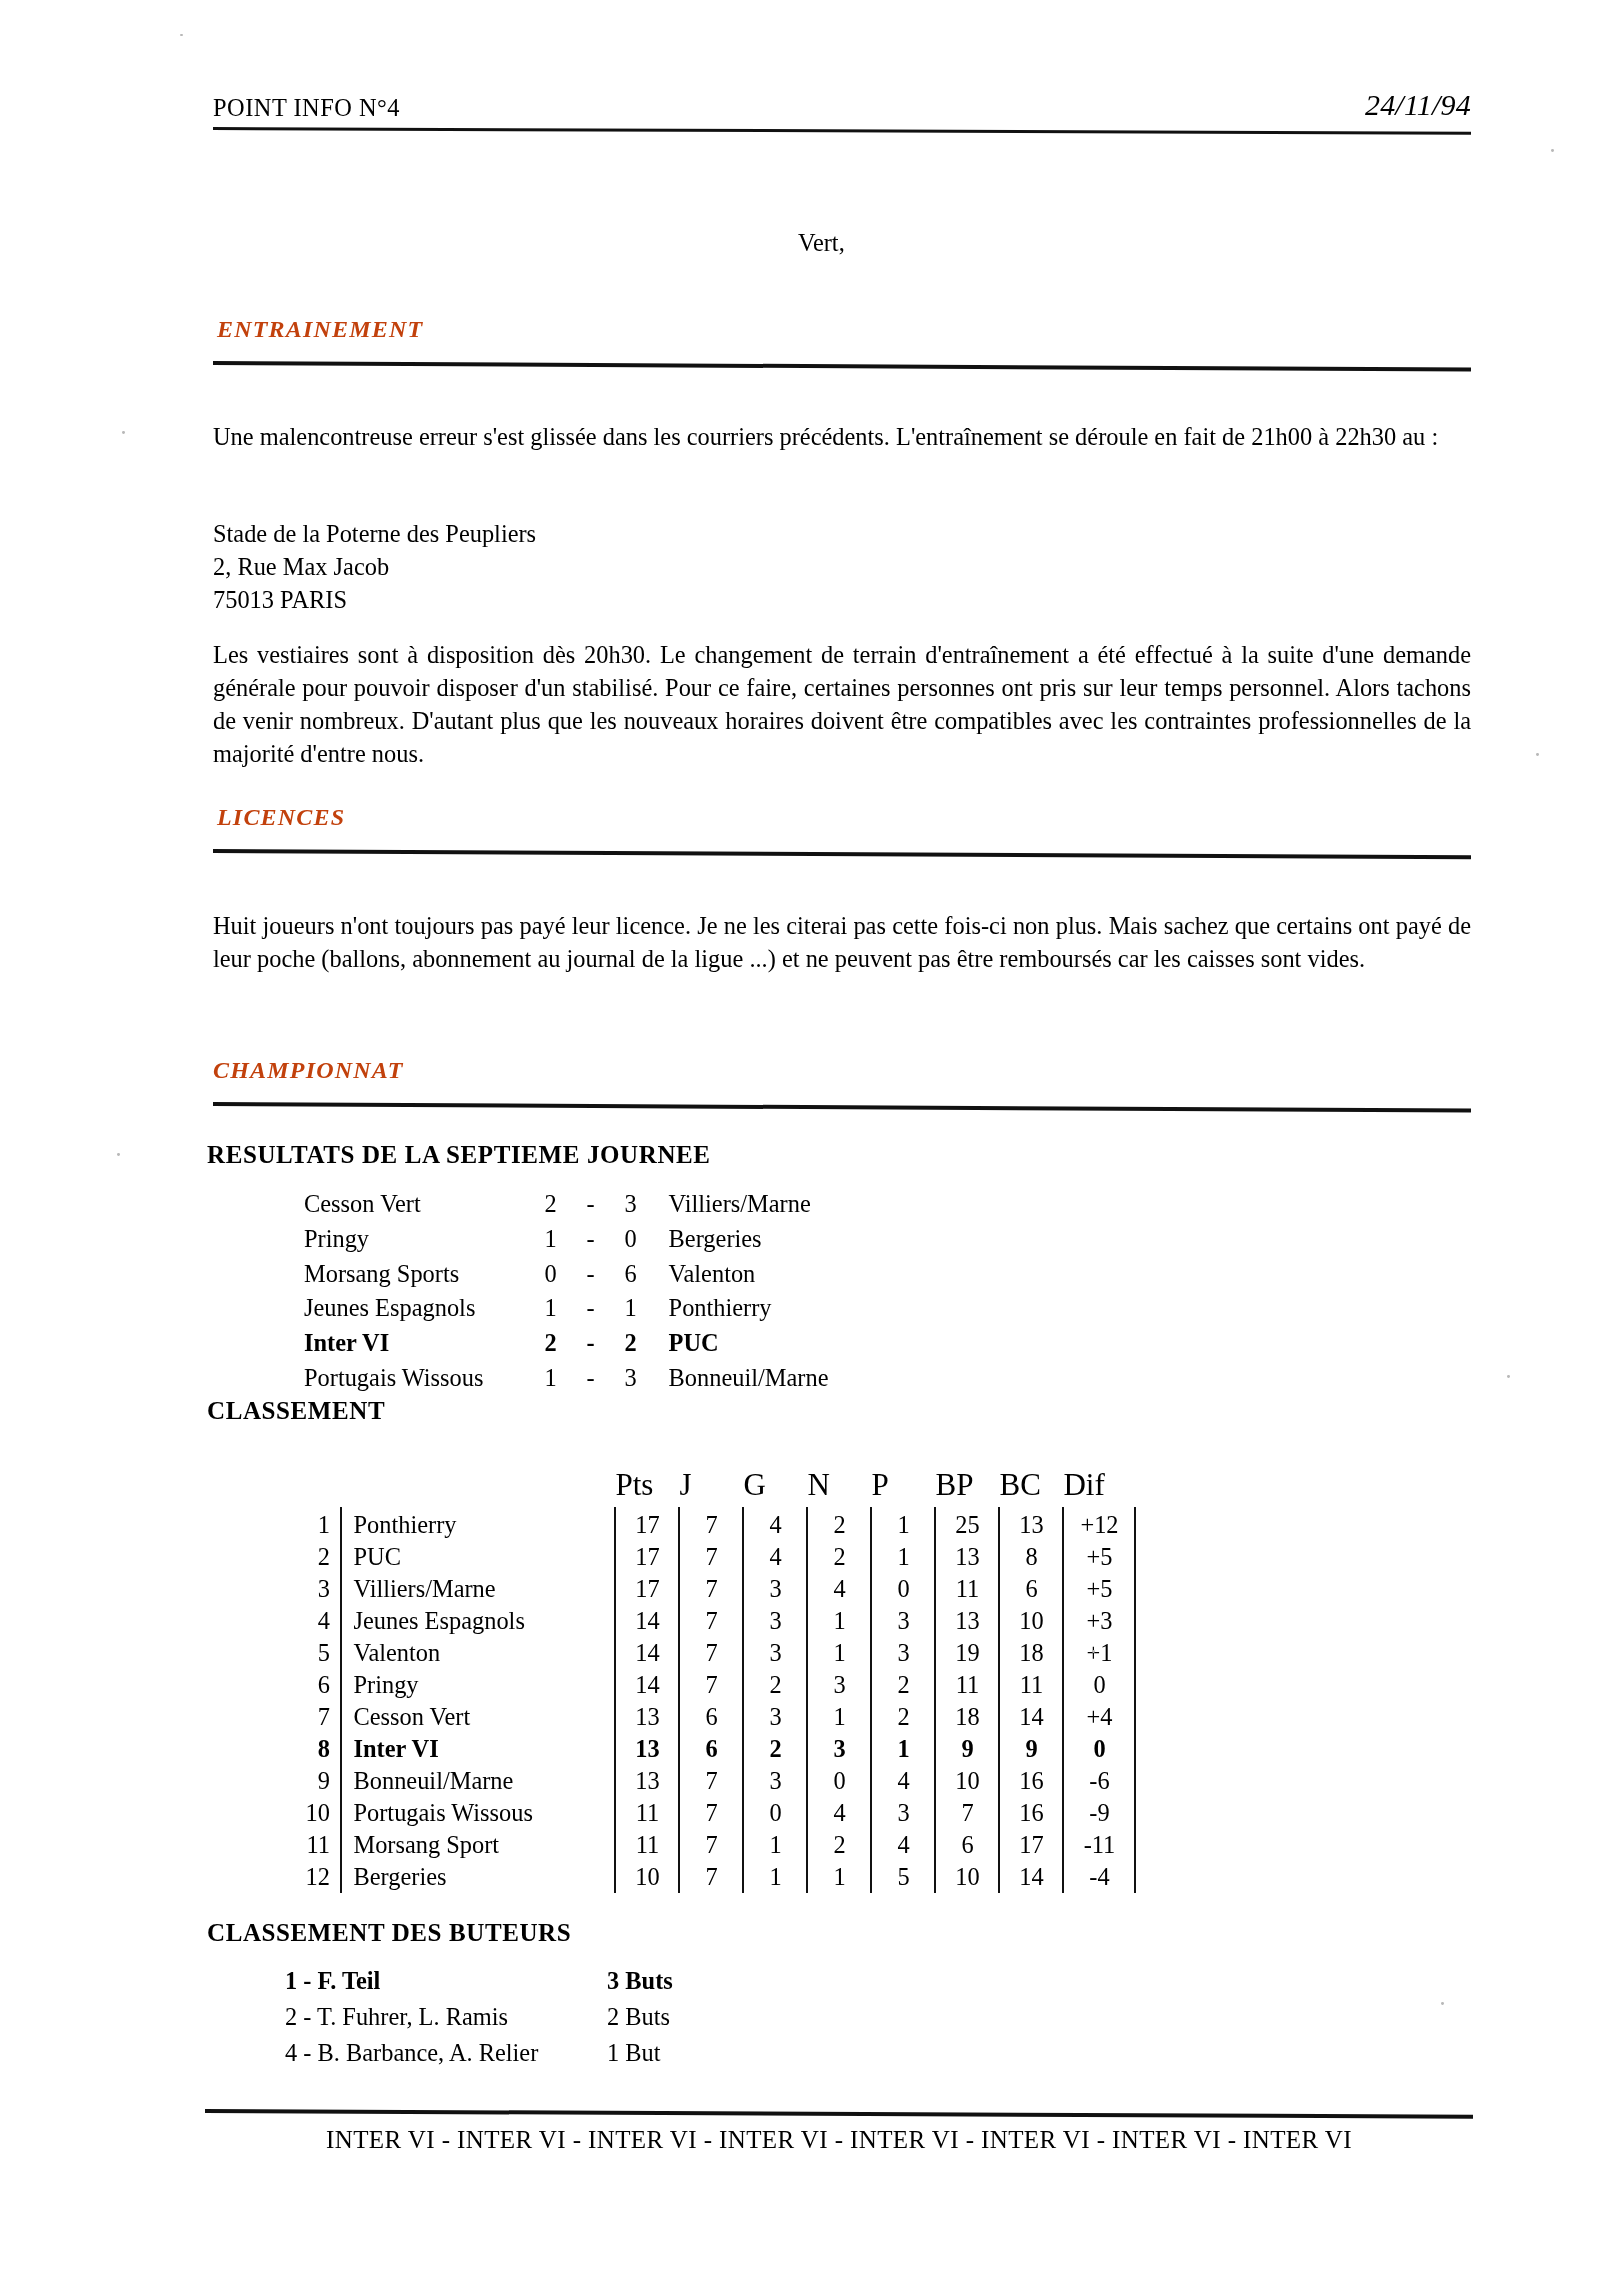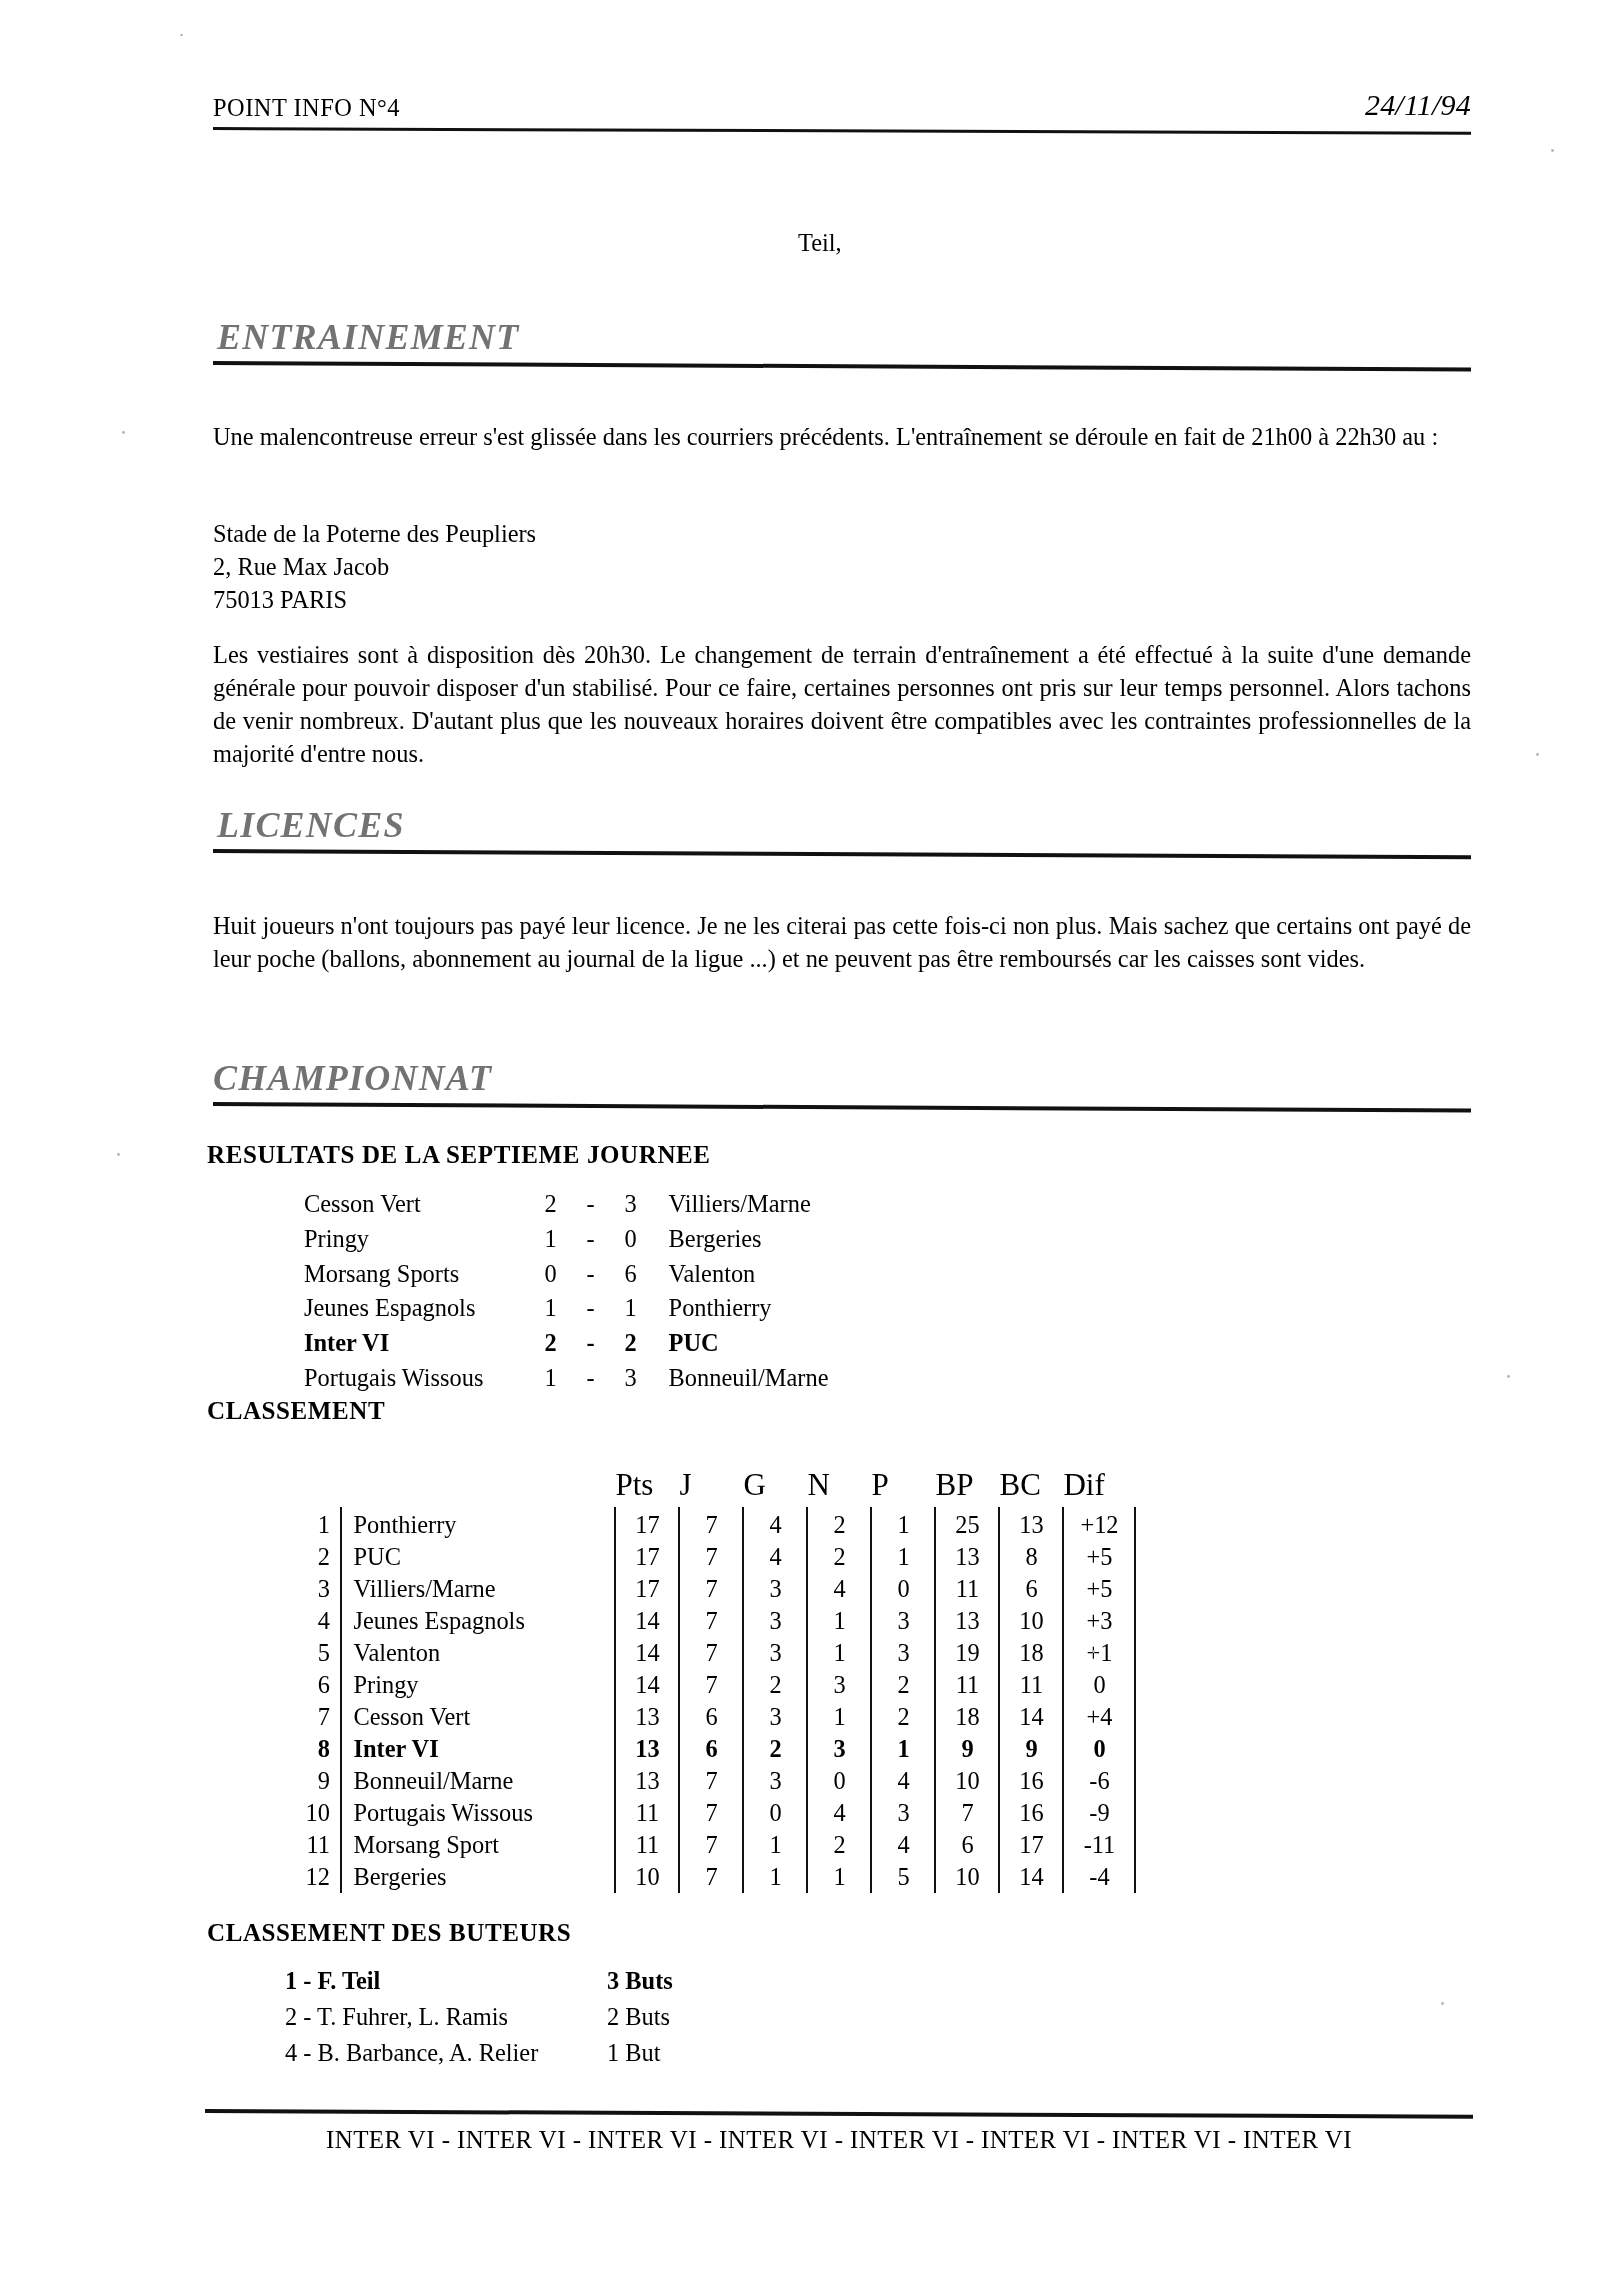--- a/index.html
+++ b/index.html
@@ -70,23 +70,23 @@
     left: 798px;
     top: 217px;
     font-size: 24.4px;
   }
 
   
   .section-title {
     position: absolute;
     font-style: italic;
     font-weight: bold;
-    font-size: 36px;
+    font-size: 24px;
     letter-spacing: 1.2px;
-    color: #737373;
+    color: #c2410c;
   }
 
   .sec-entrainement { left: 217px; top: 304px; }
   .rule-entrainement { position:absolute; left: 213px; top: 349px; width: 1258px; height: 3.9px; background:#111; transform: rotate(0.30deg); transform-origin:left center;}
 
   .sec-licences { left: 217px; top: 792px; }
   .rule-licences { position:absolute; left: 213px; top: 837px; width: 1258px; height: 3.9px; background:#111; transform: rotate(0.28deg); transform-origin:left center;}
 
   .sec-championnat { left: 213px; top: 1045px; }
   .rule-championnat { position:absolute; left: 213px; top: 1090px; width: 1258px; height: 3.9px; background:#111; transform: rotate(0.30deg); transform-origin:left center;}
@@ -242,21 +242,21 @@
 
 <div class="page">
   <div class="content">
 
     <div class="doc-header">
       <span class="hdr-title">POINT INFO N°4</span>
       <span class="hdr-date">24/11/94</span>
     </div>
     <div class="rule hdr-rule"></div>
 
-    <div class="salut">Teil,</div>
+    <div class="salut">Vert,</div>
 
     <div class="section-title sec-entrainement">ENTRAINEMENT</div>
     <div class="rule-entrainement"></div>
 
     <div class="para para-entrainement">Une malencontreuse erreur s'est glissée dans les courriers précédents. L'entraînement se déroule en fait de 21h00 à 22h30 au :</div>
 
     <div class="address">
       <div>Stade de la Poterne des Peupliers</div>
       <div>2, Rue Max Jacob</div>
       <div>75013 PARIS</div>

